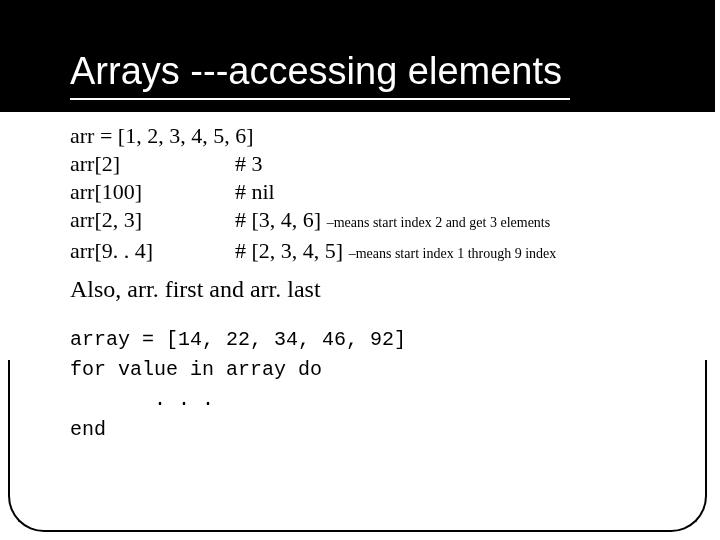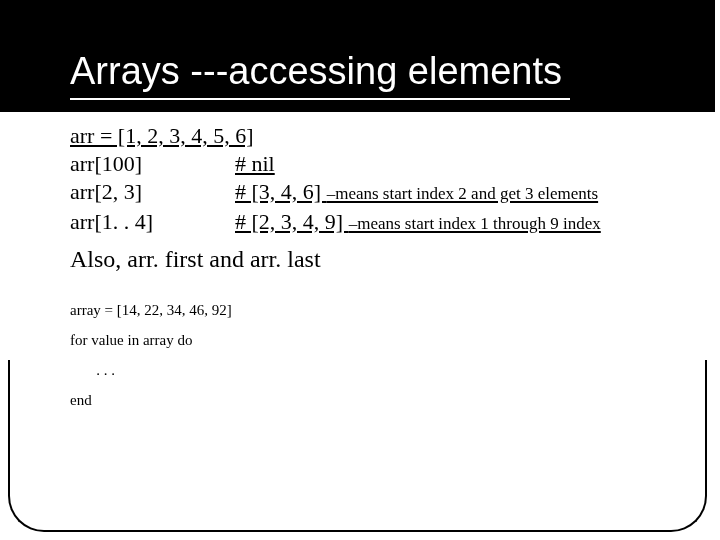--- a/index.html
+++ b/index.html
@@ -45,38 +45,37 @@
   .content {
     position: absolute;
     top: 122px;
     left: 70px;
     right: 40px;
   }
   .arr-line {
     font-size: 22px;
     line-height: 28px;
     white-space: nowrap;
-    text-decoration: underline;
   }
   .arr-line .left {
     display: inline-block;
     width: 165px;
   }
   .note {
-    font-size: 17px;
+    font-size: 14px;
     vertical-align: baseline;
   }
   .also {
     margin-top: 8px;
     font-size: 24px;
   }
   .code {
     margin-top: 22px;
-    font-family: Liberation Serif, serif;
-    font-size: 15px;
+    font-family: Liberation Mono, monospace;
+    font-size: 20px;
     line-height: 30px;
     white-space: pre;
   }
   
   .corner {
     position: absolute;
     width: 80px;
     height: 80px;
     border: 2px solid #000;
     background: transparent;
@@ -128,27 +127,30 @@
     <div class="title-text">Arrays ---accessing elements</div>
     <div class="title-underline"></div>
   </div>
 
   <div class="content">
 
     <div class="arr-line">
       <span>arr = [1, 2, 3, 4, 5, 6]</span>
     </div>
     <div class="arr-line">
+      <span class="left">arr[2]</span><span>#  3</span>
+    </div>
+    <div class="arr-line">
       <span class="left">arr[100]</span><span>#  nil</span>
     </div>
     <div class="arr-line">
       <span class="left">arr[2, 3]</span><span>#  [3, 4, 6] </span><span class="note">–means start index 2 and get 3 elements</span>
     </div>
     <div class="arr-line">
-      <span class="left">arr[1. . 4]</span><span>#  [2, 3, 4, 9] </span><span class="note">–means start index 1 through 9 index</span>
+      <span class="left">arr[9. . 4]</span><span>#  [2, 3, 4, 5] </span><span class="note">–means start index 1 through 9 index</span>
     </div>
 
     <div class="also">Also, arr. first   and arr. last</div>
 
     <div class="code">array = [14, 22, 34, 46, 92]
 for value in array do
        . . .
 end</div>
 
   </div>

